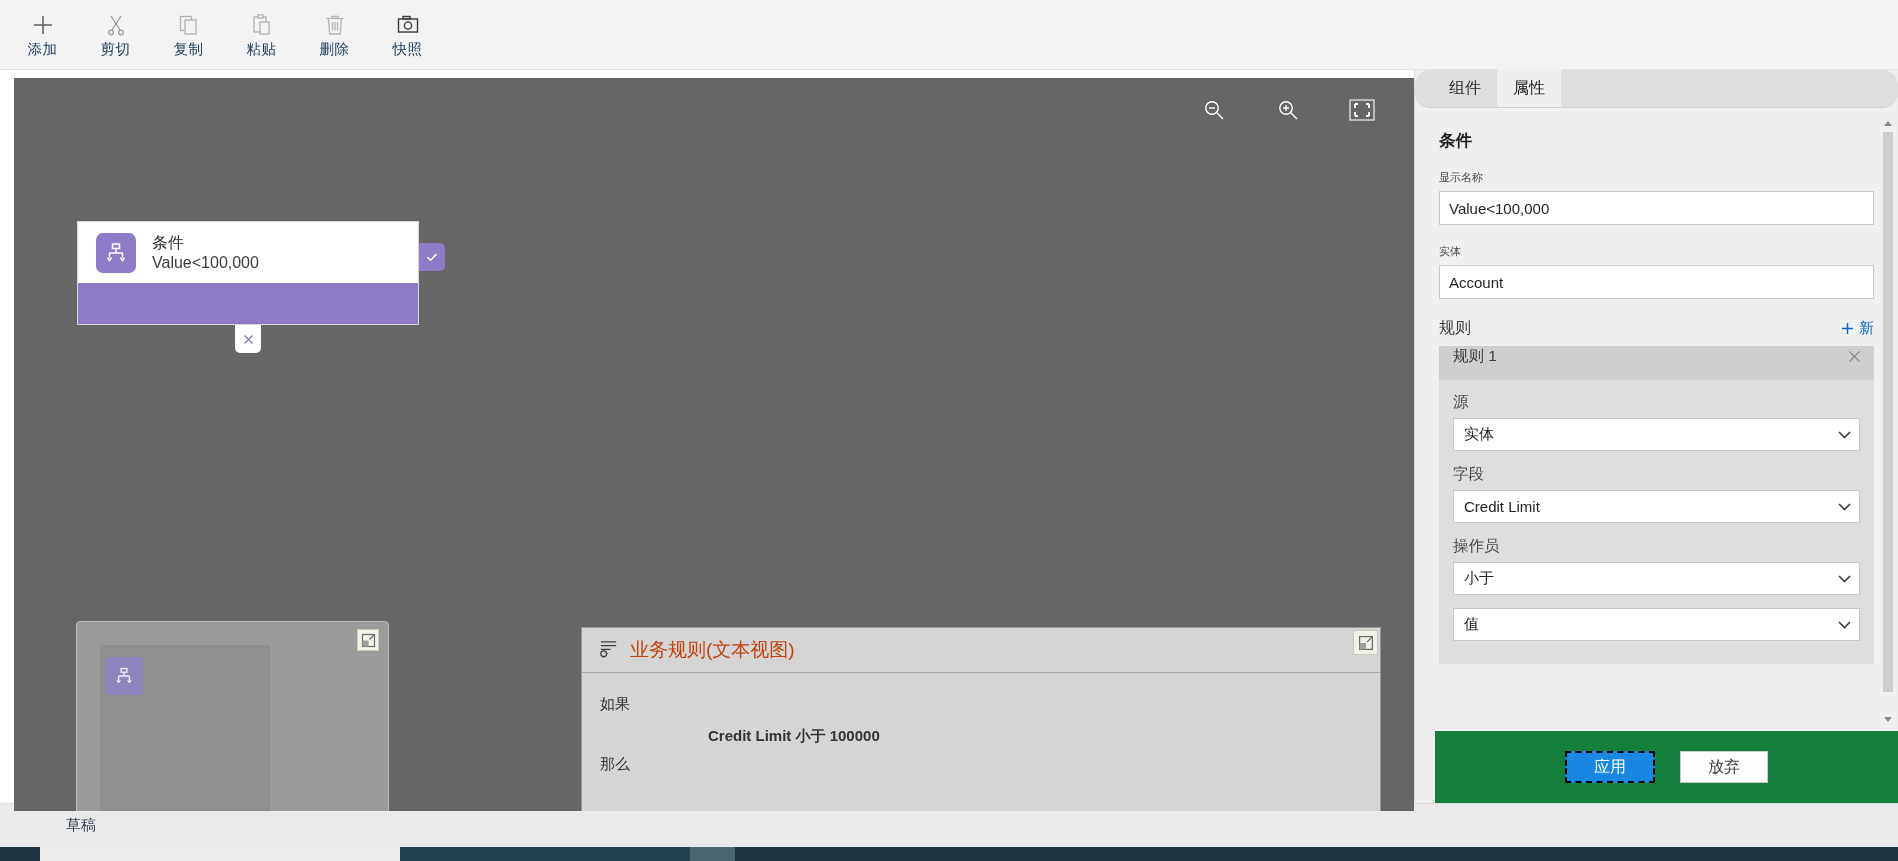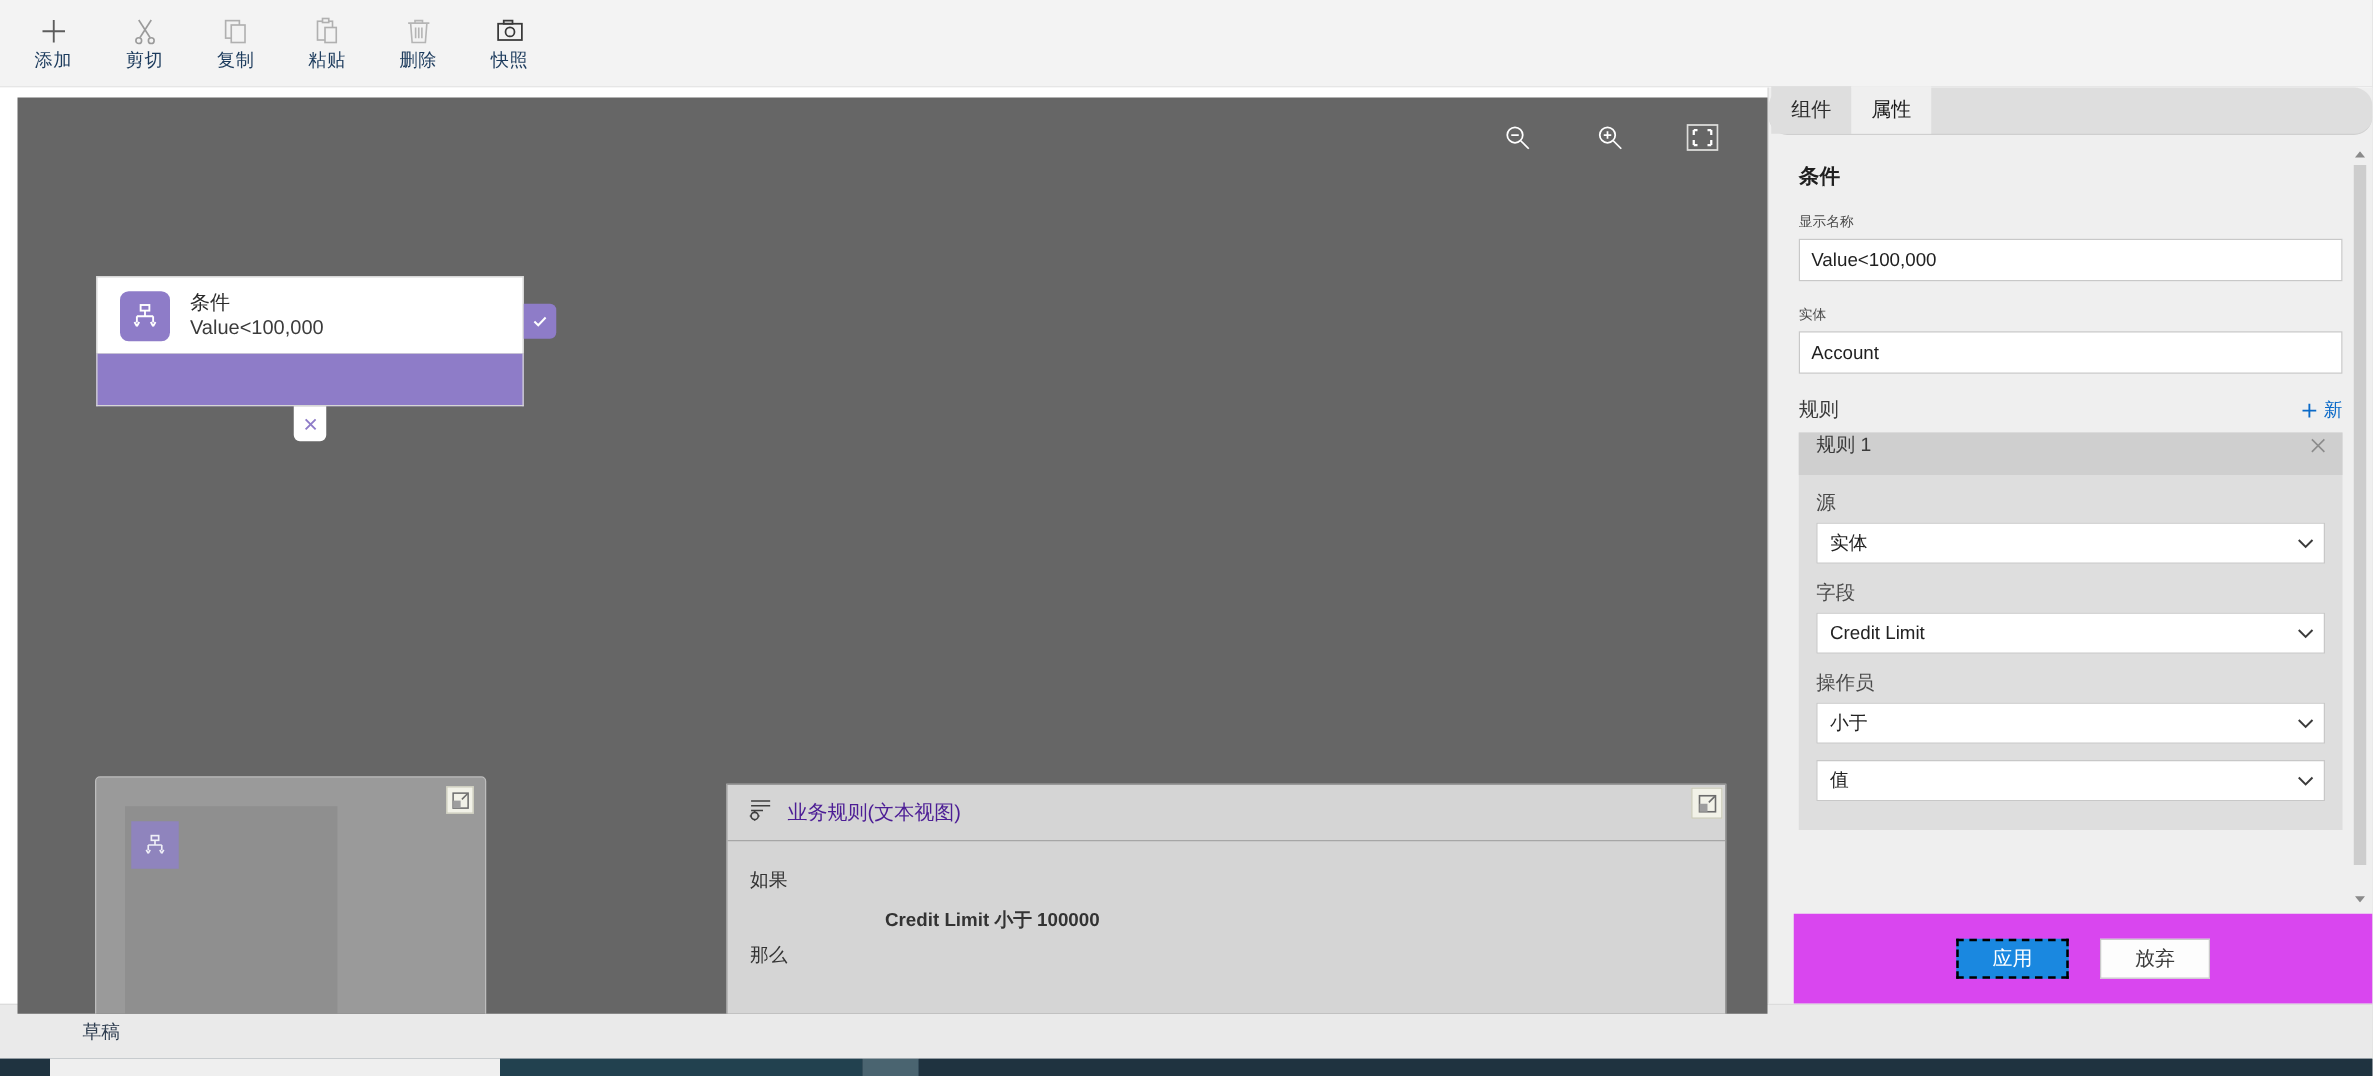--- a/index.html
+++ b/index.html
@@ -180,22 +180,22 @@
   .brpanel-head {
     height: 45px;
     border-bottom: 1px solid #a6a6a6;
     display: flex;
     align-items: center;
     padding-left: 16px;
     gap: 11px;
     position: relative;
   }
   .brpanel-title {
-    font-size: 16px;
-    color: #4c1d95;
+    font-size: 19px;
+    color: #c2410c;
   }
   .brpanel-expand {
     position: absolute;
     top: 2px; right: 2px;
     width: 25px; height: 25px;
     background: #f2f2e8;
     border: 1px solid #c9c9b9;
     display: flex; align-items: center; justify-content: center;
     cursor: pointer;
   }
@@ -218,21 +218,21 @@
     flex-direction: column;
     background: #efefef;
     border-left: 1px solid #d9d9d9;
   }
   .prop-tabs {
     display: flex;
     height: 38px;
     background: #dedede;
     border-bottom: 1px solid #cfcfcf;
     align-items: flex-end;
-    padding-left: 2px;
+    padding-left: 18px;
     border-radius: 15px;
   }
   .prop-tab {
     padding: 0 16px;
     height: 38px;
     display: flex; align-items: center;
     font-size: 16px;
     color: #2d2d2d;
     background: #dedede;
     cursor: pointer;
@@ -343,21 +343,21 @@
     color: #8a8a8a;
   }
   .prop-vscroll .arrow-up { top: 0; }
   .prop-vscroll .arrow-dn { bottom: 0; }
   .prop-footer {
     height: 72px;
     display: flex;
     align-items: center;
     justify-content: center;
     gap: 25px;
-    background: #d946ef;
+    background: #15803d;
     margin-left: 20px;
   }
   .btn-apply {
     width: 90px; height: 32px;
     background: #1a88e0;
     color: #ffffff;
     border: 2px dashed #000000;
     font-size: 16px;
     cursor: pointer;
     display: flex; align-items: center; justify-content: center;

